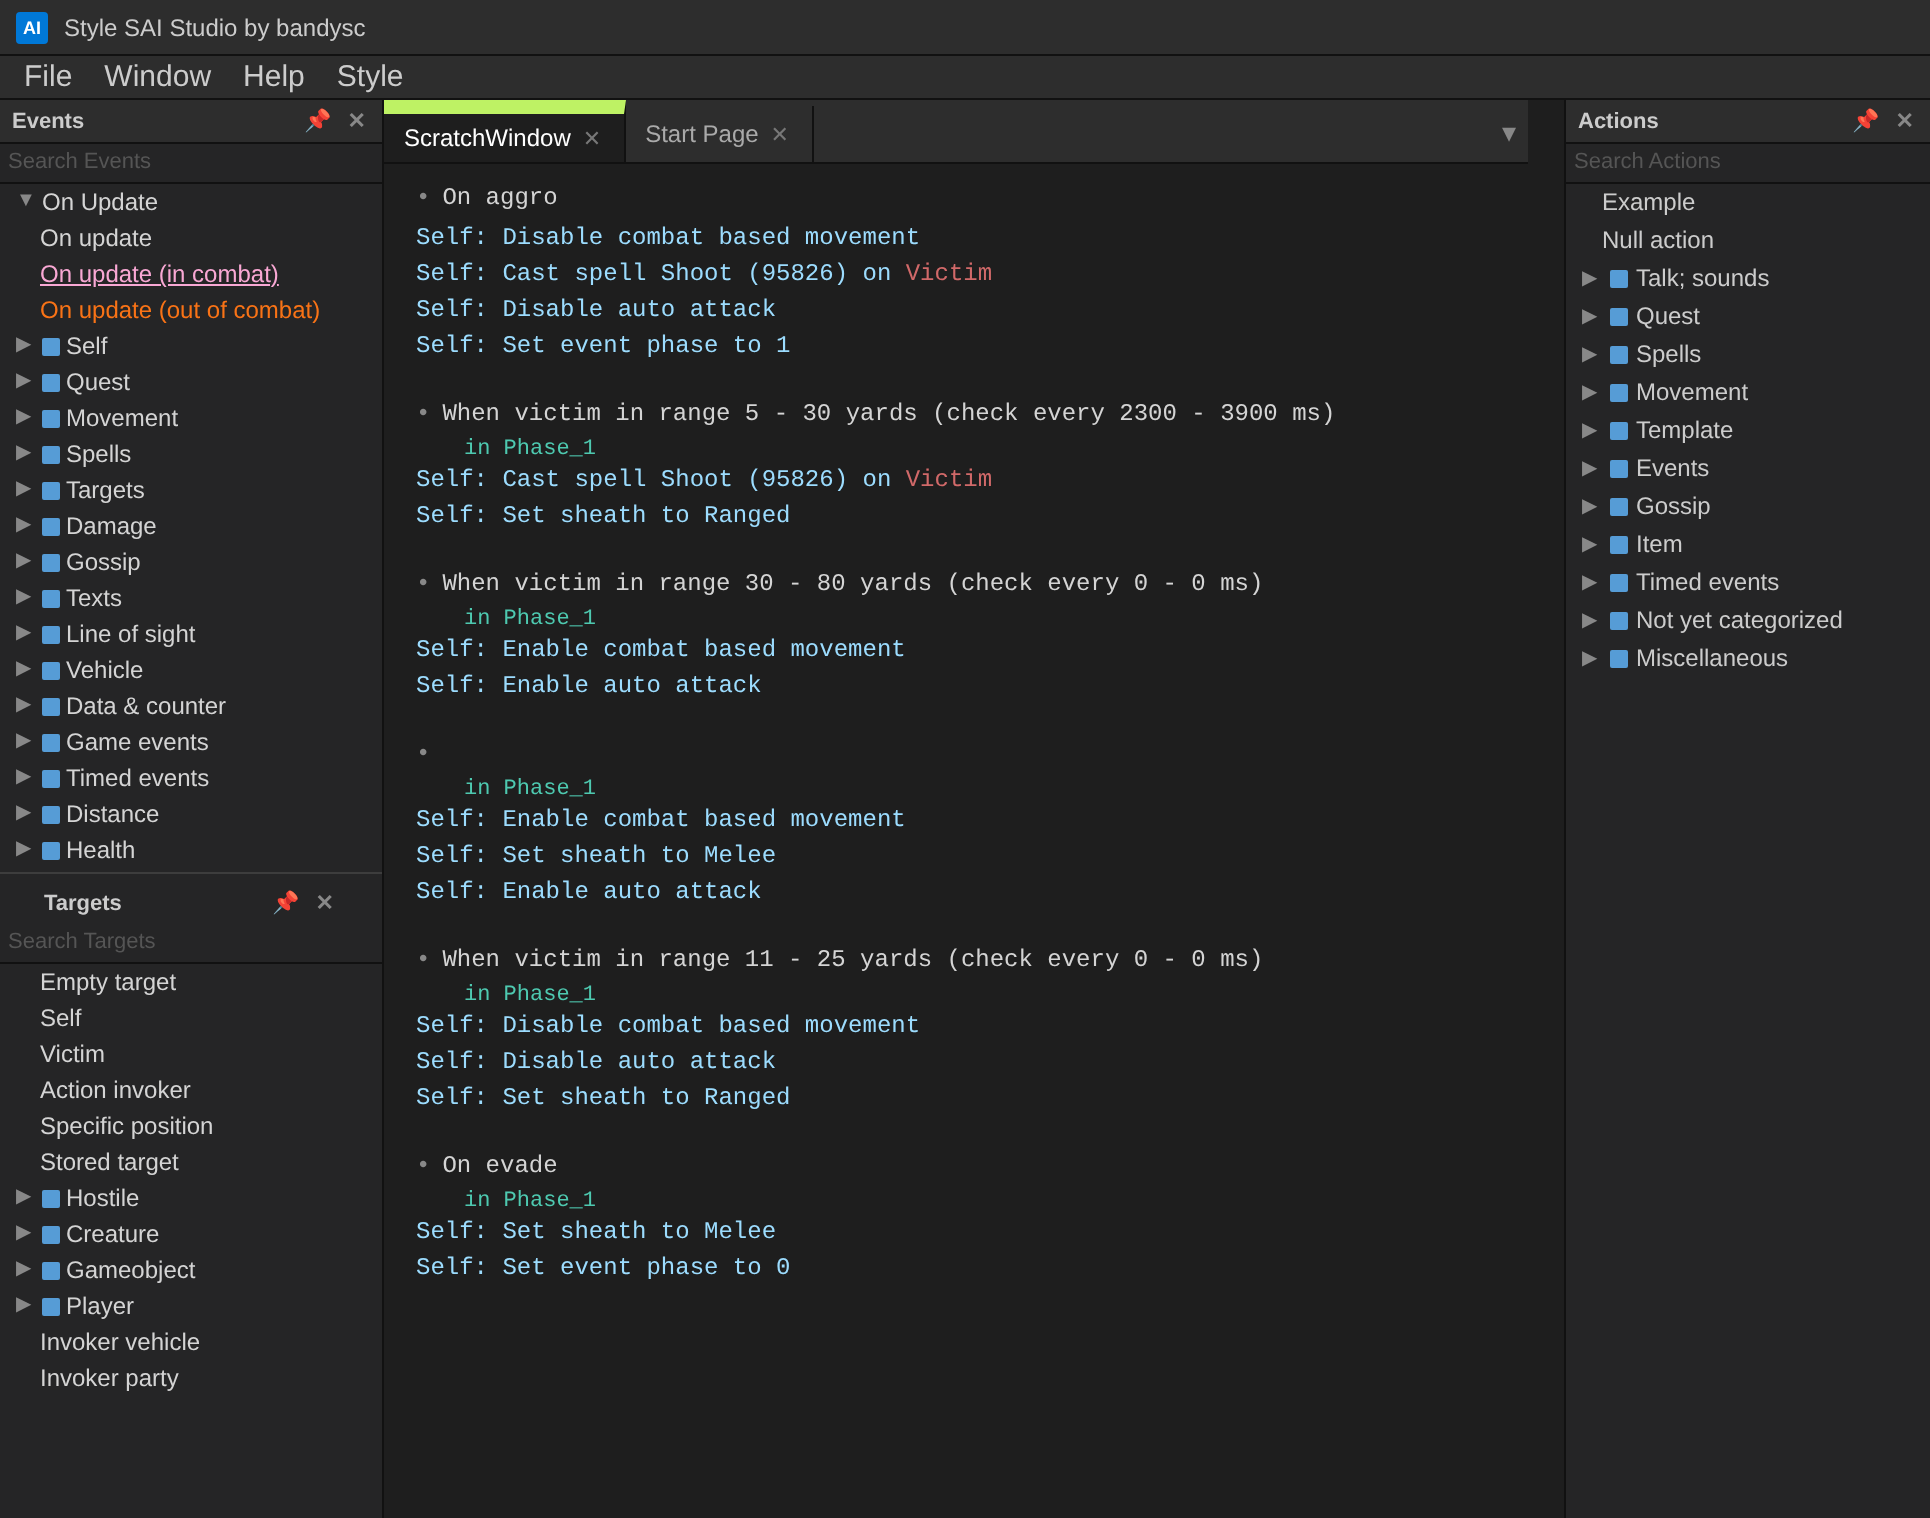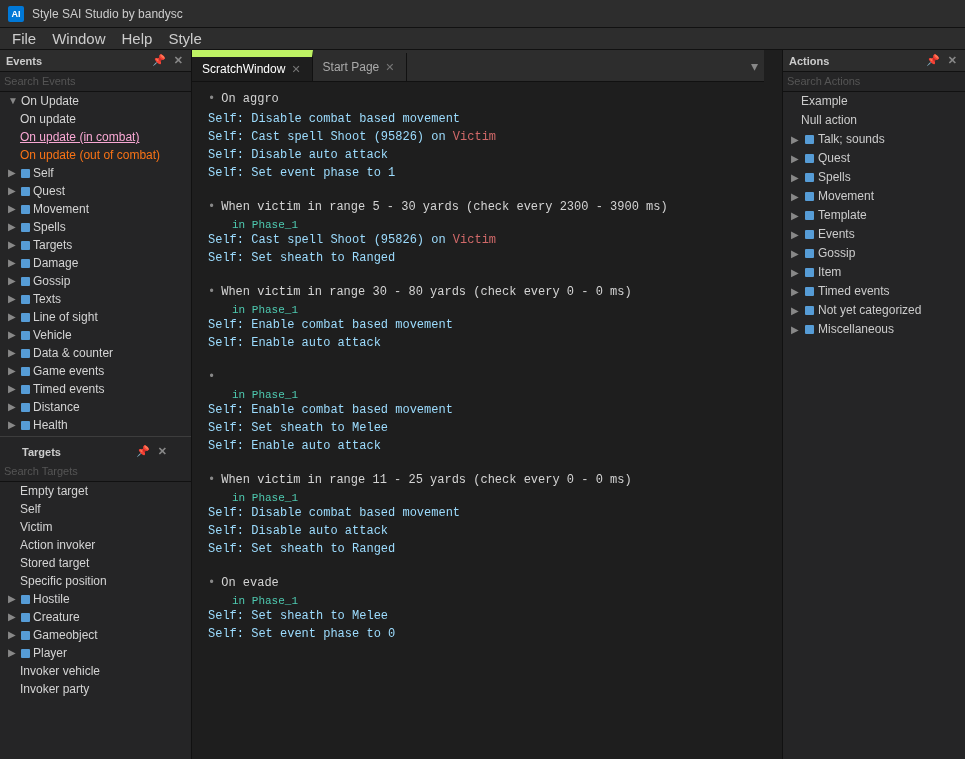--- a/index.html
+++ b/index.html
@@ -407,24 +407,24 @@
       <div class="tree-item tree-item-indent-1">
         <span>Self</span>
       </div>
       <div class="tree-item tree-item-indent-1">
         <span>Victim</span>
       </div>
       <div class="tree-item tree-item-indent-1">
         <span>Action invoker</span>
       </div>
       <div class="tree-item tree-item-indent-1">
+        <span>Specific position</span>
+      </div>
+      <div class="tree-item tree-item-indent-1">
         <span>Stored target</span>
-      </div>
-      <div class="tree-item tree-item-indent-1">
-        <span>Specific position</span>
       </div>
       <div class="tree-item">
         <span class="expand-icon">▶</span>
         <div class="icon-square"></div>
         <span>Hostile</span>
       </div>
       <div class="tree-item">
         <span class="expand-icon">▶</span>
         <div class="icon-square"></div>
         <span>Creature</span>

